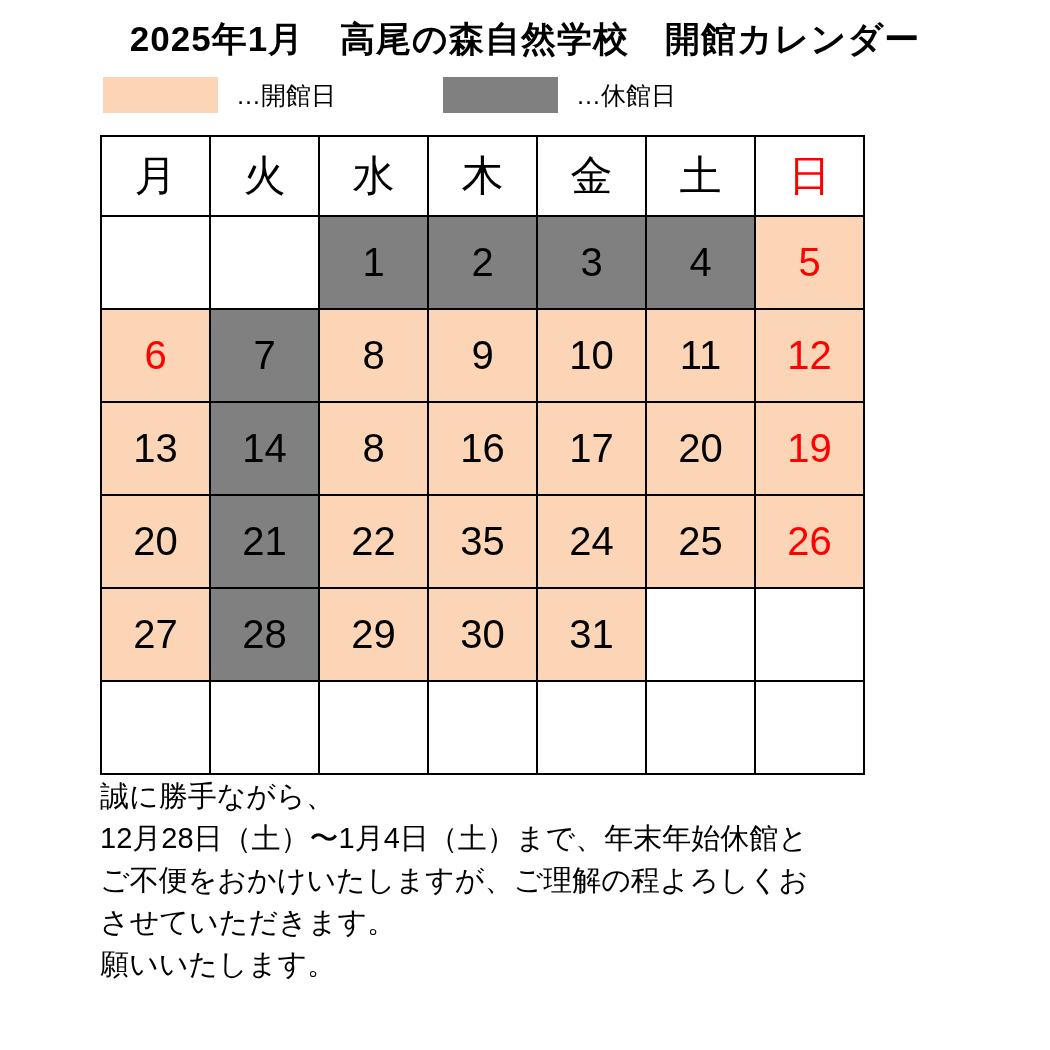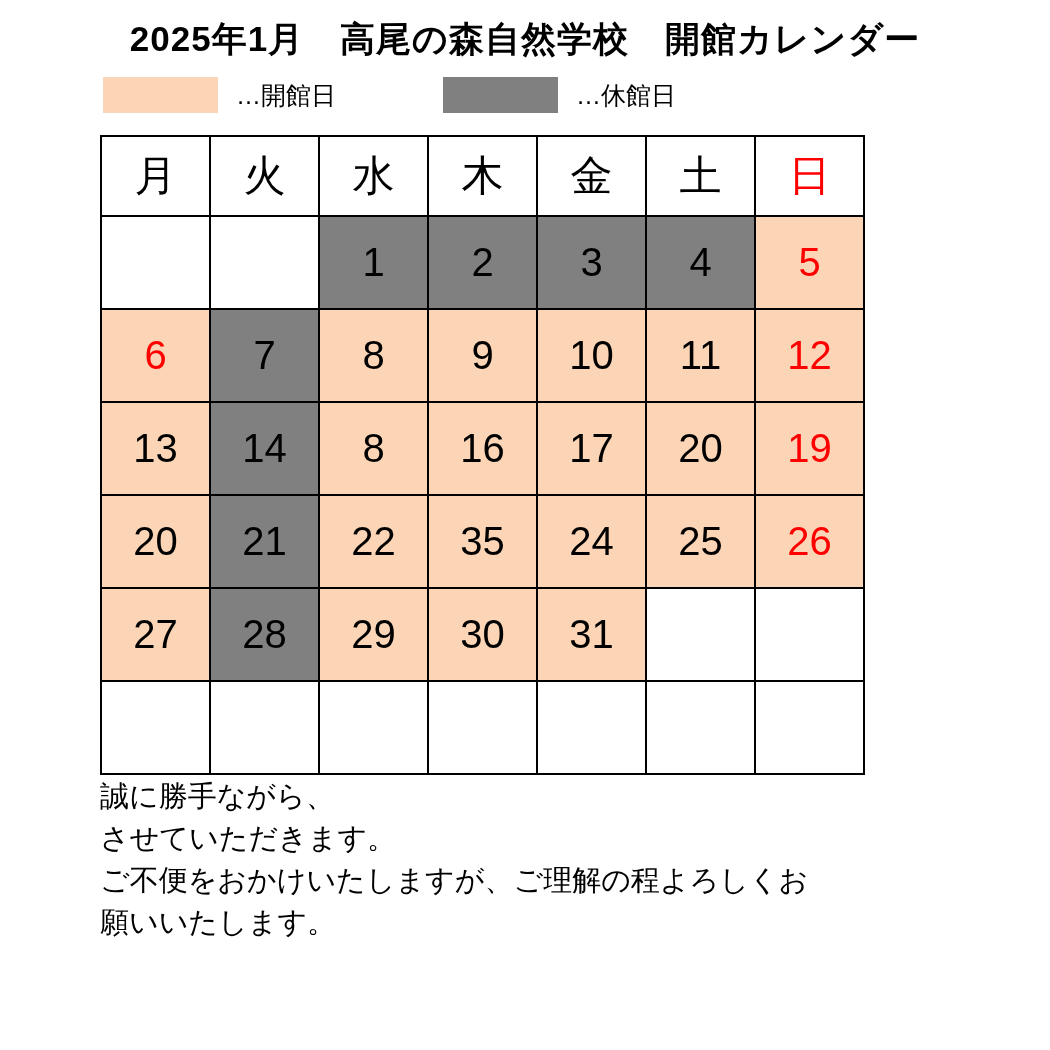--- a/index.html
+++ b/index.html
@@ -188,18 +188,19 @@
           <td class="empty"></td>
           <td class="empty"></td>
           <td class="empty"></td>
         </tr>
       </tbody>
     </table>
   </div>
 
   <div class="notes">
     <div>誠に勝手ながら、</div>
+    <div>12月28日（土）〜1月4日（土）まで、年末年始休館と</div>
+    <div>ご不便をおかけいたしますが、ご理解の程よろしくお</div>
     <div>させていただきます。</div>
-    <div>ご不便をおかけいたしますが、ご理解の程よろしくお</div>
     <div>願いいたします。</div>
   </div>
 
 </div>
 
 </body></html>

